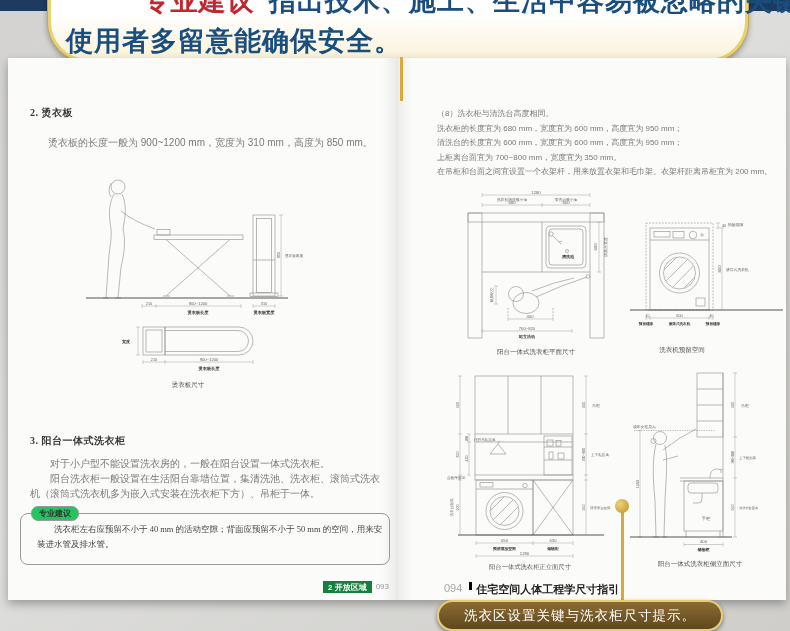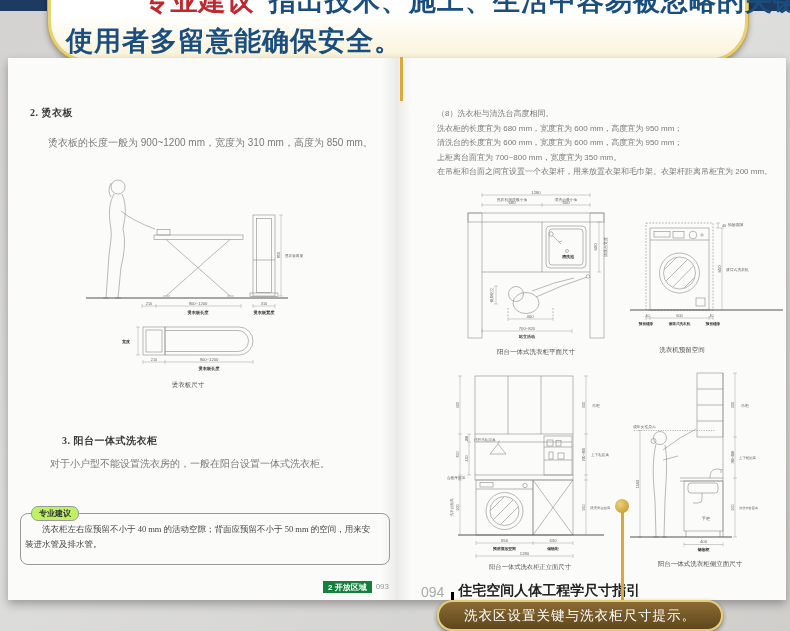--- a/index.html
+++ b/index.html
@@ -33,28 +33,28 @@
     background:linear-gradient(90deg,rgba(0,0,0,0),rgba(0,0,0,.06) 45%,rgba(110,100,80,.12) 50%,rgba(0,0,0,.05) 58%,rgba(0,0,0,0));}
   .page{top:0;width:389px;height:542px;}
   .pg-l{left:0;} .pg-r{left:389px;}
   .hd{font-family:Liberation Serif, serif;font-weight:bold;font-size:10px;color:#3a3a3a;letter-spacing:.5px;}
   .bodytx{font-size:10px;color:#7a7a7a;}
   .nowrap{white-space:nowrap;}
   .paras div{height:14.6px;line-height:14.6px;white-space:nowrap;font-size:8px;color:#7a7a7a;}
   .pwrap{width:356px;line-height:15px;}
   .pwrap p{margin:0;text-indent:2em;}
   .advice{left:12px;top:455px;width:368px;height:50px;border:1px solid #9a9a9a;border-radius:8px;}
-  .advice .lbl{position:absolute;top:-8px;left:10px;background:#bef264;border:1px solid #9a9a9a;
+  .advice .lbl{position:absolute;top:-8px;left:10px;background:#22c55e;border:1px solid #9a9a9a;
     border-radius:7px;padding:1px 7px;font-family:"Liberation Serif",serif;font-weight:bold;font-size:8px;color:#333;}
-  .advice .txt{position:absolute;left:4px;top:8px;width:346px;font-family:"Liberation Serif",serif;
+  .advice .txt{position:absolute;left:16px;top:8px;width:346px;font-family:"Liberation Serif",serif;
     font-size:8.5px;color:#444;line-height:15px;}
   .advice .txt p{margin:0;text-indent:2em;}
   .pfoot-l{right:8px;top:523px;font-size:8px;color:#999;}
   .pfoot-l .chap{background:#15803d;color:#fff;font-weight:bold;padding:1.5px 5px;margin-right:4px;}
-  .pfoot-r{left:24px;top:524px;font-size:14px;color:#aaa;display:flex;align-items:flex-end;}
+  .pfoot-r{left:47px;top:524px;font-size:11px;color:#aaa;display:flex;align-items:flex-start;}
   .pfoot-r .bar{display:inline-block;width:3px;height:8px;background:#000;margin:0 4px 0 7px;}
   .pfoot-r .bk{font-weight:bold;color:#222;}
   
   svg line,svg rect,svg circle,svg ellipse,svg path{fill:none;stroke:#8c8c8c;stroke-width:.6;}
   svg .dim{stroke:#a0a0a0;stroke-width:.5;}
   svg .thick{stroke:#555;stroke-width:1.1;}
   svg .dash{stroke-dasharray:1.8 1.4;}
   svg .dot{stroke-dasharray:1.2 1.2;}
   svg text{stroke:none;fill:#666;font-size:4.2px;font-family:"Liberation Sans",sans-serif;text-anchor:middle;}
   svg text.st{text-anchor:start;}
@@ -121,23 +121,24 @@
           <path class="dim" d="M88,162 h4 M90,162 V190 M88,190 h4"></path>
           <text x="78" y="177.5" style="font-size:4px" class="b">宽度</text>
           <path class="dim" d="M95,195 v4 M95,197 H205 M117,195 v4 M205,195 v4"></path>
           <text x="106" y="195.8" style="font-size:3.8px">210</text>
           <text x="161" y="195.8">900~1200</text>
           <text x="161" y="205" class="b">烫衣板长度</text>
         </g>
         <text x="140" y="222" class="cap">烫衣板尺寸</text>
       </svg>
 
-      <div class="abs hd" style="left:22px;top:376px;margin-left:32px;">3. 阳台一体式洗衣柜</div>
+      <div class="abs hd" style="left:22px;top:376px;">3. 阳台一体式洗衣柜</div>
       <div class="abs bodytx pwrap" style="left:22px;top:398px;">
         <p>对于小户型不能设置洗衣房的，一般在阳台设置一体式洗衣柜。</p>
+        <p>阳台洗衣柜一般设置在生活阳台靠墙位置，集清洗池、洗衣柜、滚筒式洗衣机（滚筒式洗衣机多为嵌入式安装在洗衣柜下方）、吊柜于一体。</p>
       </div>
 
       <div class="abs advice">
         <span class="lbl">专业建议</span>
         <div class="txt">
             <p>洗衣柜左右应预留不小于 40 mm 的活动空隙；背面应预留不小于 50 mm 的空间，用来安装进水管及排水管。</p>
           </div>
       </div>
 
       <div class="abs pfoot-l">

